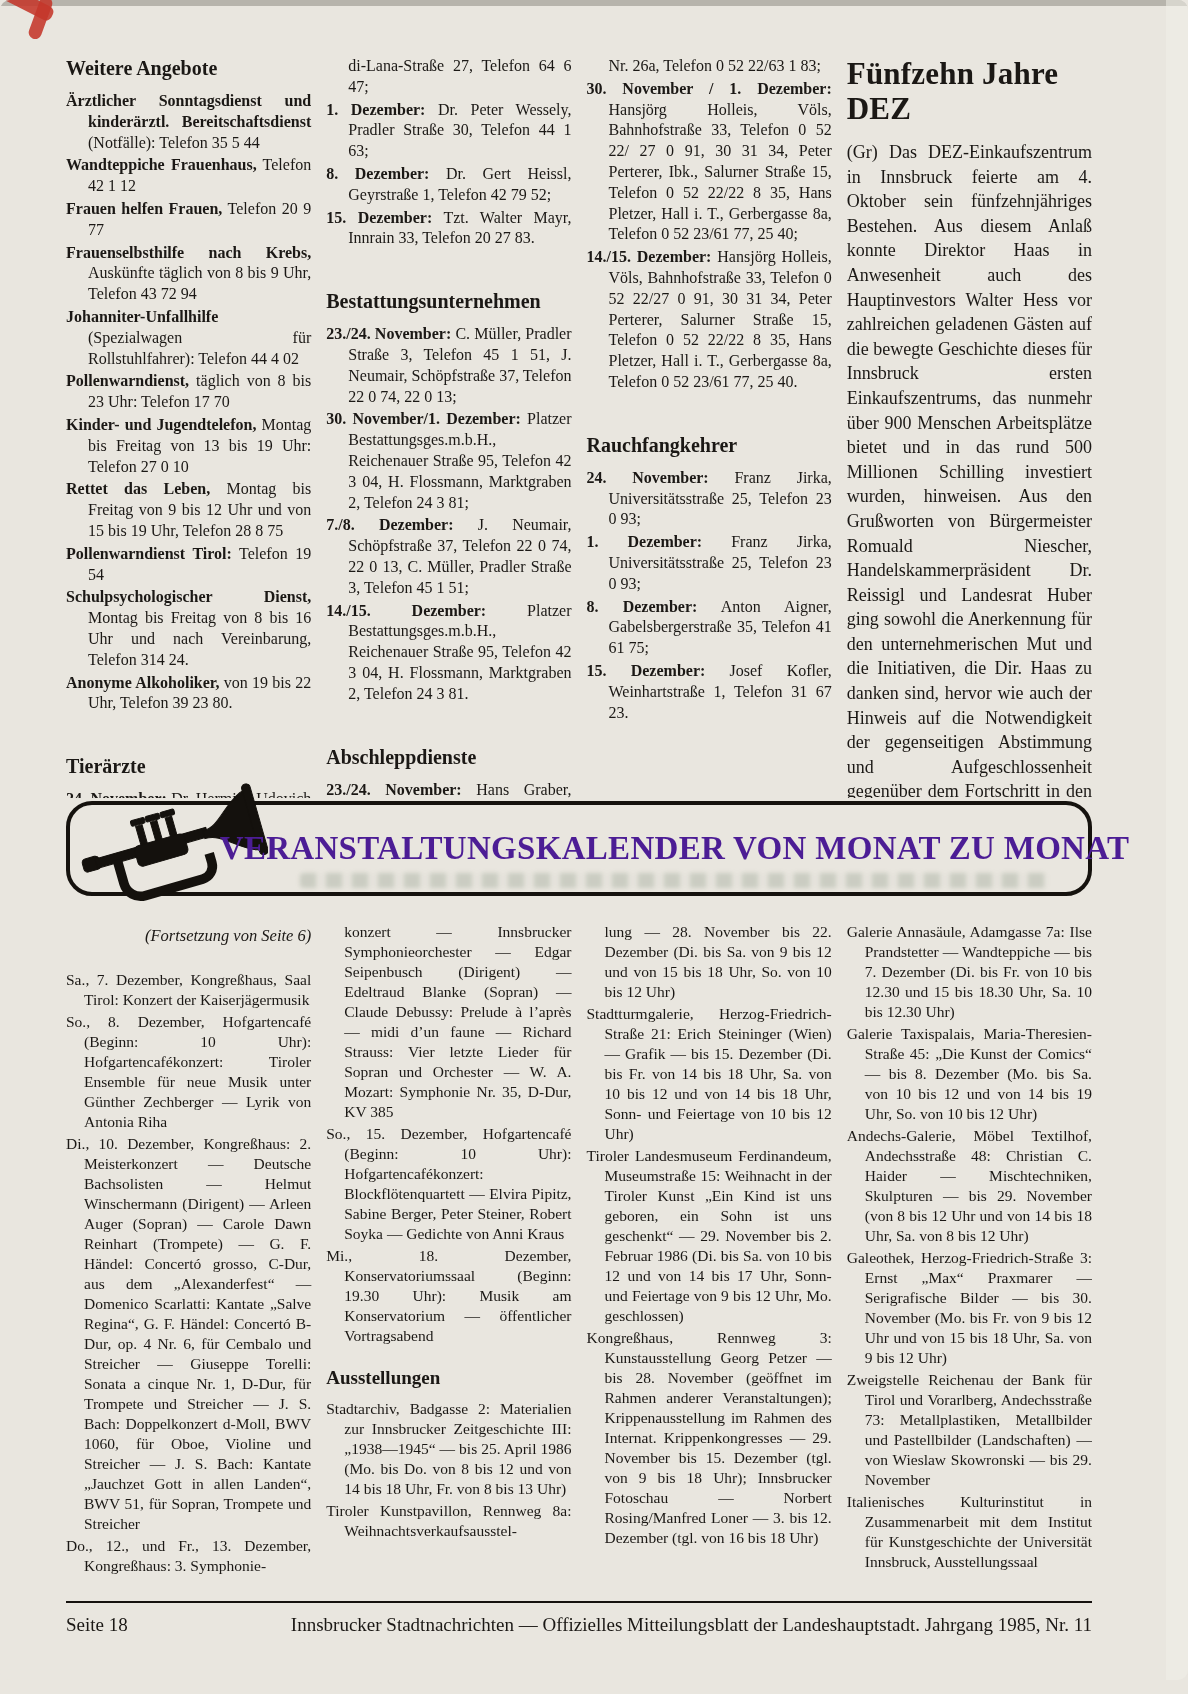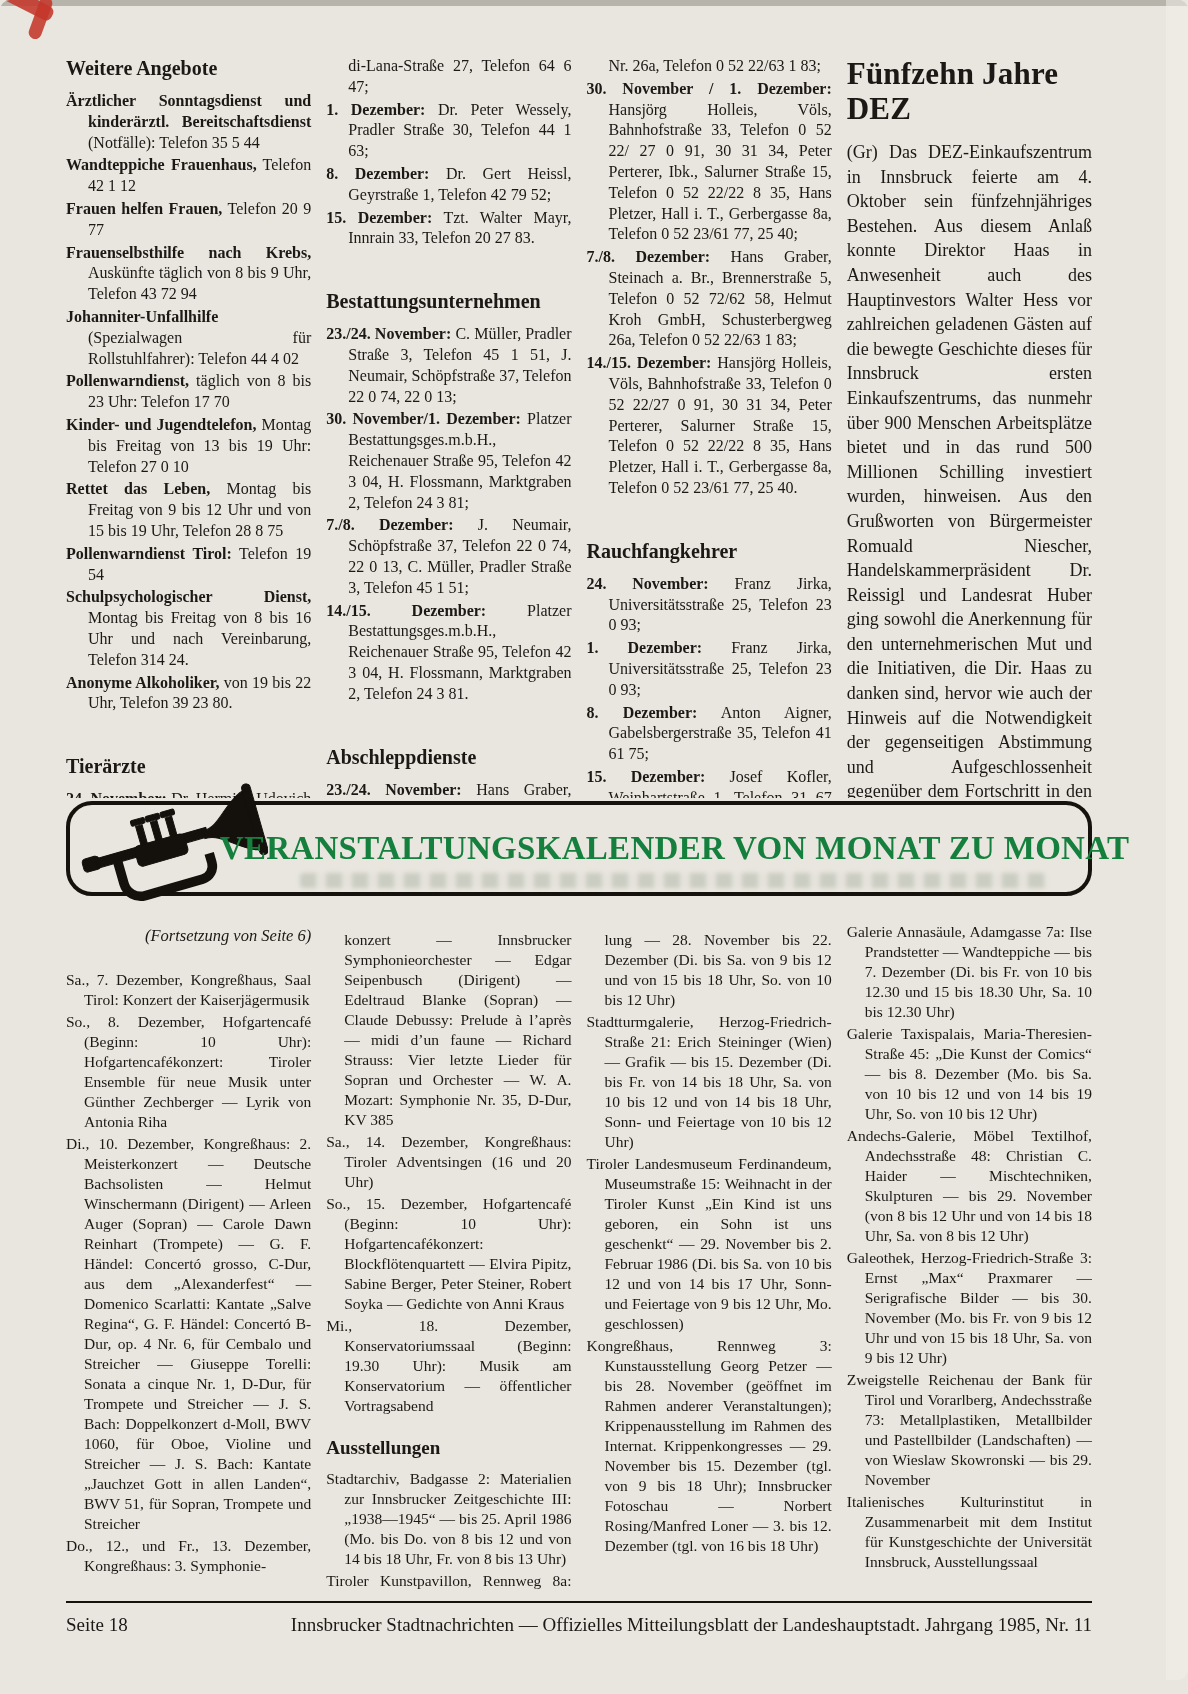--- a/index.html
+++ b/index.html
@@ -17,31 +17,31 @@
   .tcol h2{font-size:20px;line-height:24px;margin:0 0 11px;font-weight:bold;text-align:left;}
   .tcol h2.mid{margin-top:40px;}
   .e{margin:0 0 2px;padding-left:22px;text-indent:-22px;}
   .cont{margin:0 0 2px;padding-left:22px;text-indent:0;}
   .article{font-size:18px;line-height:24.6px;}
   .article h1{font-size:31px;line-height:35px;margin:0 0 14px;font-weight:bold;text-align:left;letter-spacing:.2px;}
   .article .body{margin:0;text-align:justify;}
 
   
   .banner{position:absolute;left:66px;top:801px;width:1026px;height:95px;border:4px solid #15120e;border-radius:26px;box-sizing:border-box;background:transparent;}
-  .banner-title{position:absolute;left:205px;right:14px;top:0;bottom:0;display:flex;align-items:center;justify-content:center;font-weight:bold;font-size:33px;letter-spacing:.3px;white-space:nowrap;color:#15803d;}
+  .banner-title{position:absolute;left:205px;right:14px;top:0;bottom:0;display:flex;align-items:center;justify-content:center;font-weight:bold;font-size:33px;letter-spacing:.3px;white-space:nowrap;color:#4c1d95;}
   .trumpet{position:absolute;left:6px;top:-30px;width:192px;height:148px;}
   .trumpet svg{width:100%;height:100%;}
   .ghost{position:absolute;left:230px;right:40px;bottom:4px;height:15px;background:repeating-linear-gradient(90deg,rgba(96,116,92,.22) 0 16px,rgba(96,116,92,.02) 16px 26px);filter:blur(2px);border-radius:4px;}
 
   
   .bottom{position:absolute;top:922px;left:66px;width:1026px;height:670px;display:grid;grid-template-columns:repeat(4,1fr);column-gap:15px;overflow:hidden;}
   .bcol{font-size:15.5px;line-height:20px;text-align:justify;hyphens:auto;-webkit-hyphens:auto;}
   .bcol h2{font-size:19px;line-height:23px;margin:20px 0 10px;font-weight:bold;text-align:left;}
   .bcol .e{padding-left:18px;text-indent:-18px;margin:0 0 2px;}
-  .bcol .cont{padding-left:18px;margin:8px 0 2px;}
+  .bcol .cont{padding-left:18px;margin:0 0 2px;}
   .note{font-style:italic;margin:4px 0 24px;padding:0;text-indent:0;text-align:right;font-size:16.5px;}
 
   
   .footer{position:absolute;left:66px;top:1601px;width:1026px;border-top:2.5px solid #15120e;padding-top:10px;display:flex;justify-content:space-between;font-size:19px;line-height:23px;}
 </style>
 </head>
 <body>
 
 <div class="page">
   <div class="scan-top"></div>
@@ -78,21 +78,20 @@
       <p class="e"><b>30. November/1. Dezember:</b> <span>Platzer Bestattungsges.m.b.H., Reichenauer Straße 95, Telefon 42 3 04, H. Flossmann, Marktgraben 2, Telefon 24 3 81;</span></p>
       <p class="e"><b>7./8. Dezember:</b> <span>J. Neumair, Schöpfstraße 37, Telefon 22 0 74, 22 0 13, C. Müller, Pradler Straße 3, Telefon 45 1 51;</span></p>
       <p class="e"><b>14./15. Dezember:</b> <span>Platzer Bestattungsges.m.b.H., Reichenauer Straße 95, Telefon 42 3 04, H. Flossmann, Marktgraben 2, Telefon 24 3 81.</span></p>
       <h2 class="mid">Abschleppdienste</h2>
       <p class="e"><b>23./24. November:</b> <span>Hans Graber, Steinach a. Br., Brennerstraße 5, Telefon 0 52 72/62 58, Helmut Kroh GmbH, Schusterbergweg</span></p>
     </div>
 
     <div class="tcol">
       <p class="cont">Nr. 26a, Telefon 0 52 22/63 1 83;</p>
       <p class="e"><b>30. November / 1. Dezember:</b> <span>Hansjörg Holleis, Völs, Bahnhofstraße 33, Telefon 0 52 22/ 27 0 91, 30 31 34, Peter Perterer, Ibk., Salurner Straße 15, Telefon 0 52 22/22 8 35, Hans Pletzer, Hall i. T., Gerbergasse 8a, Telefon 0 52 23/61 77, 25 40;</span></p>
-      <p class="e"><b>7./8. Dezember:</b> <span>Hans Graber, Steinach a. Br., Brennerstraße 5, Telefon 0 52 72/62 58, Helmut Kroh GmbH, Schusterbergweg 26a, Telefon 0 52 22/63 1 83;</span></p>
       <p class="e"><b>14./15. Dezember:</b> <span>Hansjörg Holleis, Völs, Bahnhofstraße 33, Telefon 0 52 22/27 0 91, 30 31 34, Peter Perterer, Salurner Straße 15, Telefon 0 52 22/22 8 35, Hans Pletzer, Hall i. T., Gerbergasse 8a, Telefon 0 52 23/61 77, 25 40.</span></p>
       <h2 class="mid">Rauchfangkehrer</h2>
       <p class="e"><b>24. November:</b> <span>Franz Jirka, Universitätsstraße 25, Telefon 23 0 93;</span></p>
       <p class="e"><b>1. Dezember:</b> <span>Franz Jirka, Universitätsstraße 25, Telefon 23 0 93;</span></p>
       <p class="e"><b>8. Dezember:</b> <span>Anton Aigner, Gabelsbergerstraße 35, Telefon 41 61 75;</span></p>
       <p class="e"><b>15. Dezember:</b> <span>Josef Kofler, Weinhartstraße 1, Telefon 31 67 23.</span></p>
     </div>
 
     <div class="tcol article">
       <h1>Fünfzehn Jahre DEZ</h1>
@@ -126,21 +125,20 @@
   <div class="bottom">
     <div class="bcol">
       <p class="note">(Fortsetzung von Seite 6)</p>
       <p class="e">Sa., 7. Dezember, Kongreßhaus, Saal Tirol: Konzert der Kaiserjägermusik</p>
       <p class="e">So., 8. Dezember, Hofgartencafé (Beginn: 10 Uhr): Hofgartencafékonzert: Tiroler Ensemble für neue Musik unter Günther Zechberger — Lyrik von Antonia Riha</p>
       <p class="e">Di., 10. Dezember, Kongreßhaus: 2. Meisterkonzert — Deutsche Bachsolisten — Helmut Winschermann (Dirigent) — Arleen Auger (Sopran) — Carole Dawn Reinhart (Trompete) — G. F. Händel: Concertó grosso, C-Dur, aus dem „Alexanderfest“ — Domenico Scarlatti: Kantate „Salve Regina“, G. F. Händel: Concertó B-Dur, op. 4 Nr. 6, für Cembalo und Streicher — Giuseppe Torelli: Sonata a cinque Nr. 1, D-Dur, für Trompete und Streicher — J. S. Bach: Doppelkonzert d-Moll, BWV 1060, für Oboe, Violine und Streicher — J. S. Bach: Kantate „Jauchzet Gott in allen Landen“, BWV 51, für Sopran, Trompete und Streicher</p>
       <p class="e">Do., 12., und Fr., 13. Dezember, Kongreßhaus: 3. Symphonie-</p>
     </div>
     <div class="bcol">
       <p class="cont">konzert — Innsbrucker Symphonieorchester — Edgar Seipenbusch (Dirigent) — Edeltraud Blanke (Sopran) — Claude Debussy: Prelude à l’après — midi d’un faune — Richard Strauss: Vier letzte Lieder für Sopran und Orchester — W. A. Mozart: Symphonie Nr. 35, D-Dur, KV 385</p>
-      <p class="e">Sa., 14. Dezember, Kongreßhaus: Tiroler Adventsingen (16 und 20 Uhr)</p>
       <p class="e">So., 15. Dezember, Hofgartencafé (Beginn: 10 Uhr): Hofgartencafékonzert: Blockflötenquartett — Elvira Pipitz, Sabine Berger, Peter Steiner, Robert Soyka — Gedichte von Anni Kraus</p>
       <p class="e">Mi., 18. Dezember, Konservatoriumssaal (Beginn: 19.30 Uhr): Musik am Konservatorium — öffentlicher Vortragsabend</p>
       <h2>Ausstellungen</h2>
       <p class="e">Stadtarchiv, Badgasse 2: Materialien zur Innsbrucker Zeitgeschichte III: „1938—1945“ — bis 25. April 1986 (Mo. bis Do. von 8 bis 12 und von 14 bis 18 Uhr, Fr. von 8 bis 13 Uhr)</p>
       <p class="e">Tiroler Kunstpavillon, Rennweg 8a: Weihnachtsverkaufsausstel-</p>
     </div>
     <div class="bcol">
       <p class="cont">lung — 28. November bis 22. Dezember (Di. bis Sa. von 9 bis 12 und von 15 bis 18 Uhr, So. von 10 bis 12 Uhr)</p>
       <p class="e">Stadtturmgalerie, Herzog-Friedrich-Straße 21: Erich Steininger (Wien) — Grafik — bis 15. Dezember (Di. bis Fr. von 14 bis 18 Uhr, Sa. von 10 bis 12 und von 14 bis 18 Uhr, Sonn- und Feiertage von 10 bis 12 Uhr)</p>
       <p class="e">Tiroler Landesmuseum Ferdinandeum, Museumstraße 15: Weihnacht in der Tiroler Kunst „Ein Kind ist uns geboren, ein Sohn ist uns geschenkt“ — 29. November bis 2. Februar 1986 (Di. bis Sa. von 10 bis 12 und von 14 bis 17 Uhr, Sonn- und Feiertage von 9 bis 12 Uhr, Mo. geschlossen)</p>

